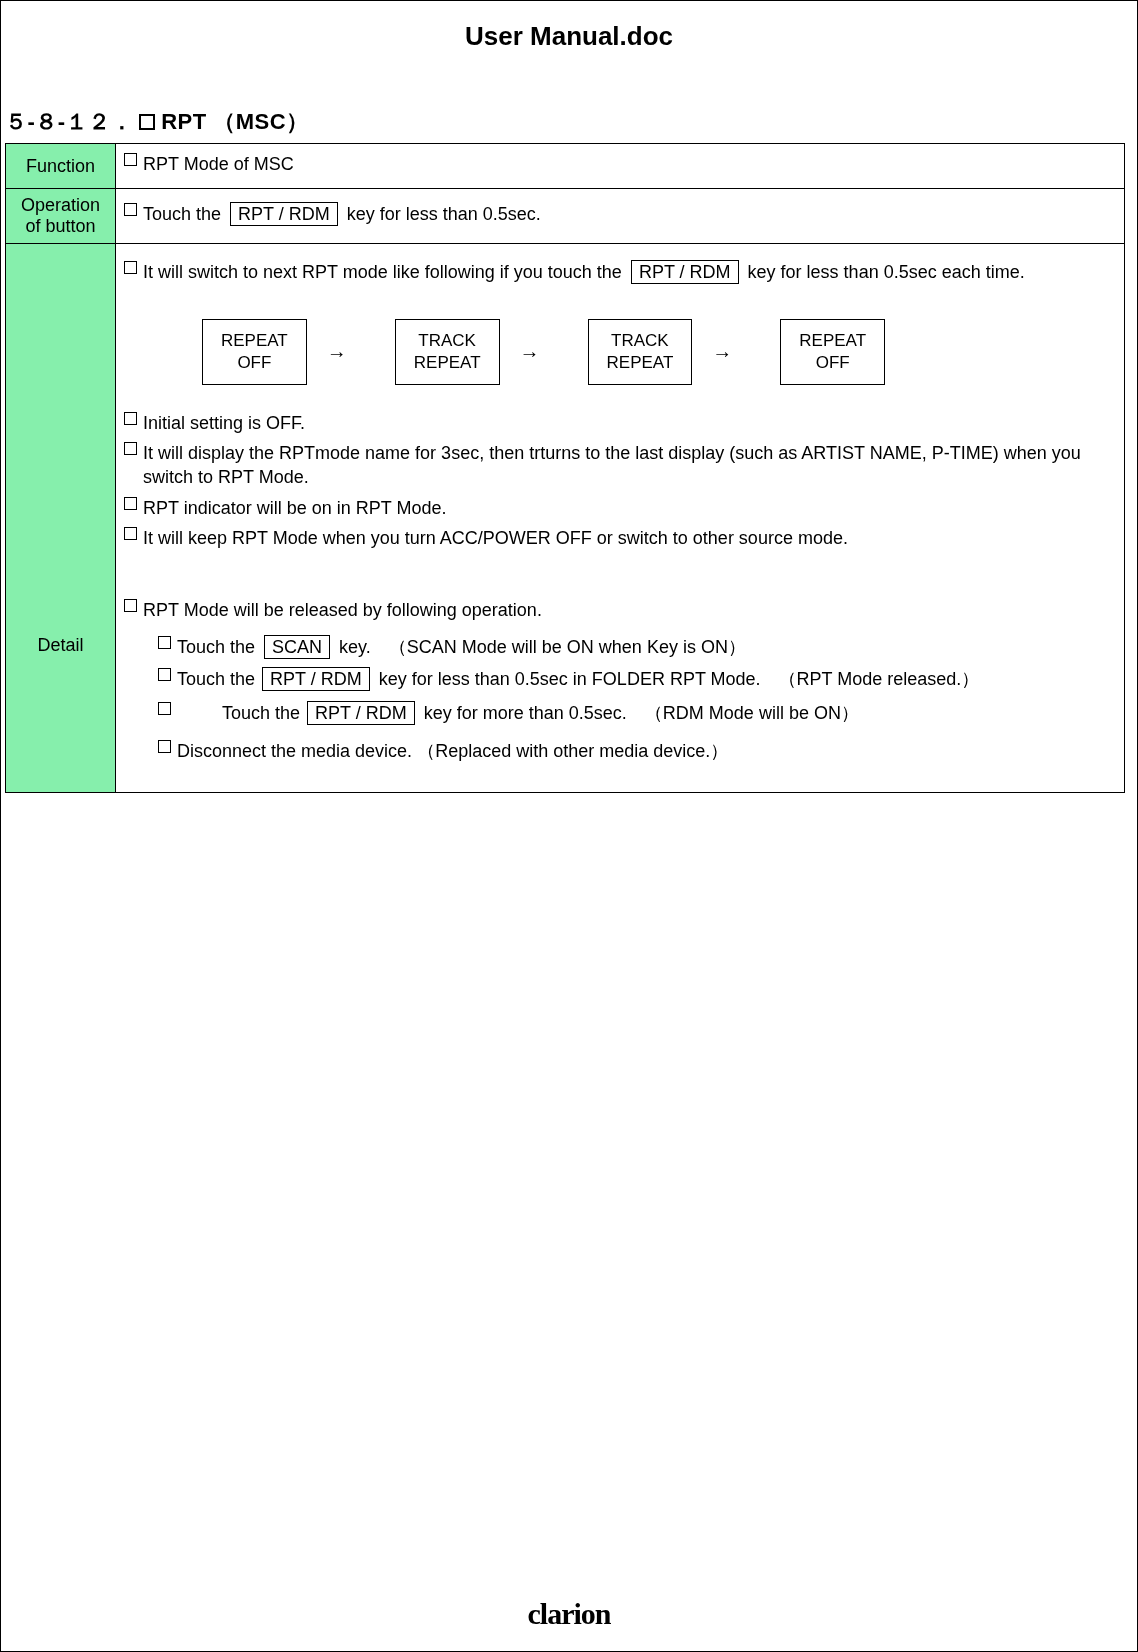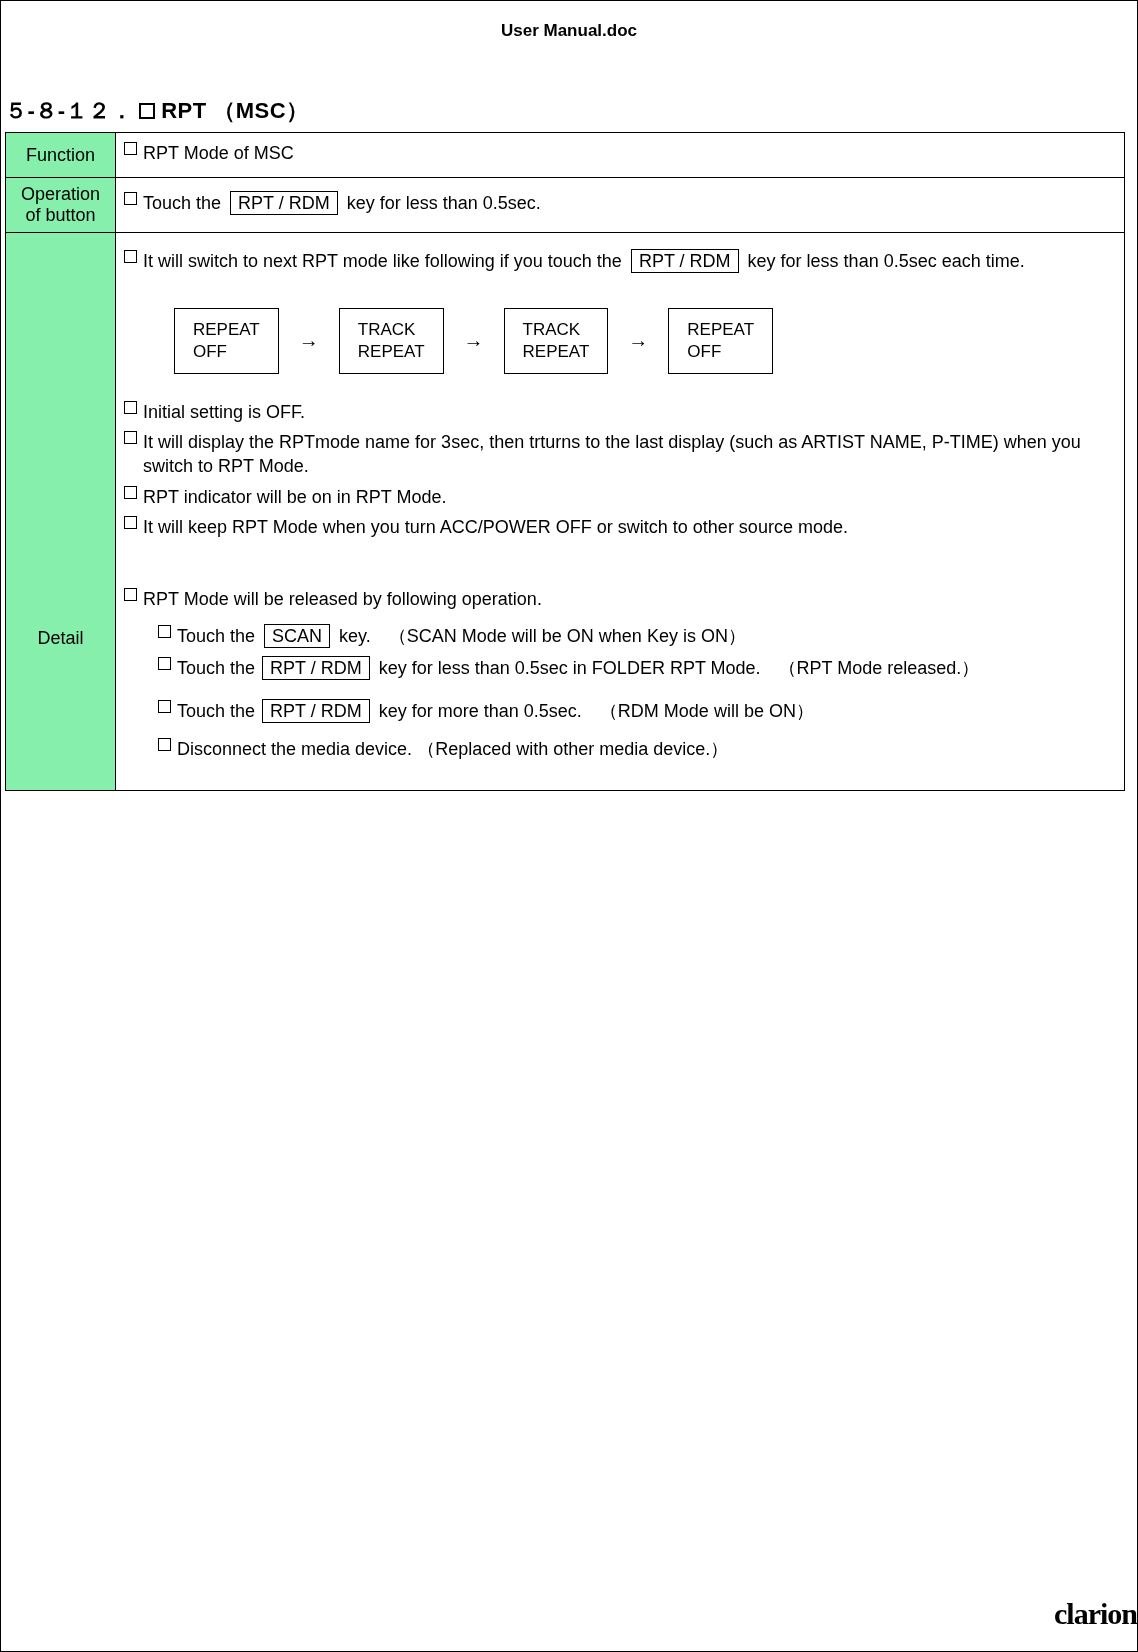--- a/index.html
+++ b/index.html
@@ -13,21 +13,21 @@
     width: 1138px;
     height: 1652px;
     border: 1px solid #000;
     margin: 0 auto;
     position: relative;
     padding: 0;
   }
   .header-title {
     text-align: center;
     font-weight: bold;
-    font-size: 17px;
+    font-size: 26px;
     padding: 20px 0 0 0;
   }
   .content {
     padding: 55px 12px 0 4px;
   }
   .section-heading {
     font-weight: bold;
     font-size: 22px;
     letter-spacing: 0.5px;
     padding-bottom: 6px;
@@ -95,36 +95,37 @@
   }
   .indent1 { padding-left: 34px; }
   .flowwrap {
     display: flex;
     align-items: center;
     gap: 20px;
     padding: 28px 0 24px 50px;
   }
   .flowbox {
     border: 1px solid #000;
-    text-align: left;
+    text-align: center;
     padding: 10px 18px;
     font-size: 17px;
     line-height: 1.3;
     min-width: 100px;
+    margin-left: 28px;
   }
   .arrow {
     font-size: 20px;
   }
   .spaceblock { height: 40px; }
   .footer {
     position: absolute;
     bottom: 20px;
     left: 0;
     right: 0;
-    text-align: right;
+    text-align: center;
   }
   .brand {
     font-family: Georgia, "Times New Roman", serif;
     font-weight: bold;
     font-size: 30px;
     letter-spacing: -1px;
   }
   .pagenum {
     font-size: 17px;
     margin-top: -4px;
@@ -243,21 +244,21 @@
 
           <div class="row-item indent1" style="margin-top:8px;">
             <span class="chk"></span>
             <span class="txt">
               <span class="line">Touch the</span>
               <span class="keybox" style="margin-left:2px;">RPT / RDM</span>
               <span class="line">key for less than 0.5sec in FOLDER RPT Mode.　（RPT Mode released.）</span>
             </span>
           </div>
 
-          <div class="row-item indent1" style="margin-top:19px;">
+          <div class="row-item indent1" style="margin-top:10px;gap:45px;">
             <span class="chk"></span>
             <span class="txt">
               <span class="line">Touch the</span>
               <span class="keybox" style="margin-left:2px;">RPT / RDM</span>
               <span class="line">key for more than 0.5sec.　（RDM Mode will be ON）</span>
             </span>
           </div>
 
           <div class="row-item indent1" style="margin-top:14px;">
             <span class="chk"></span>

